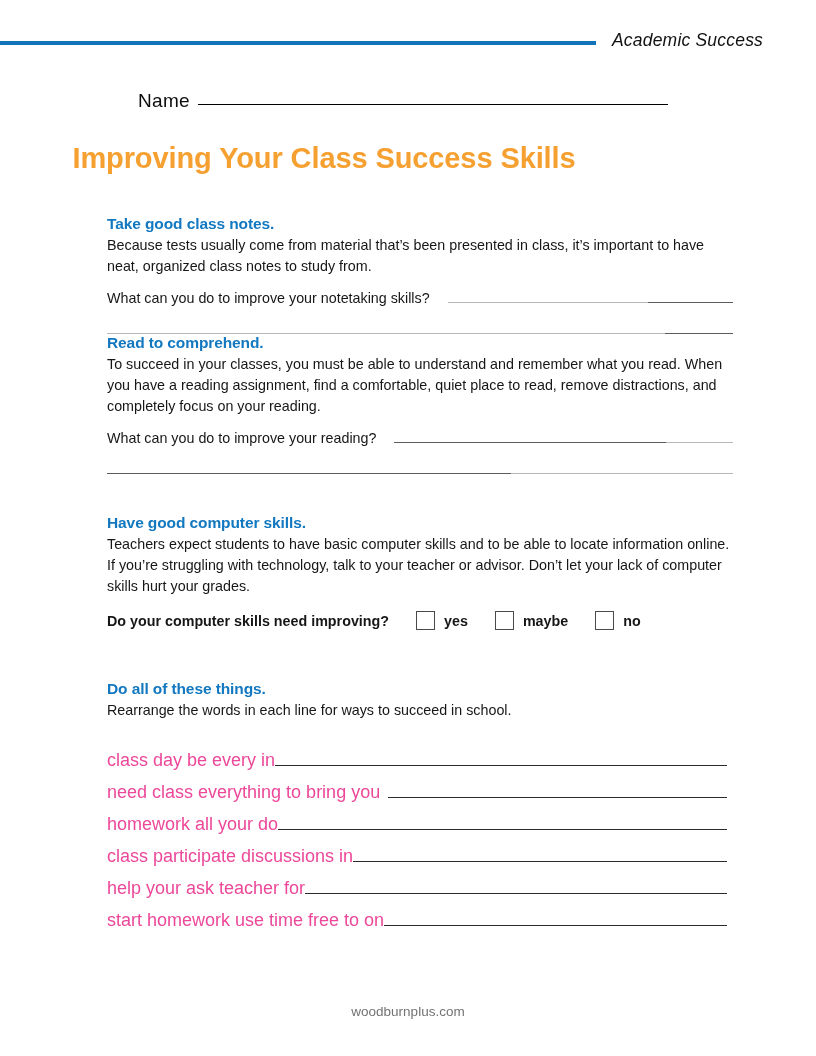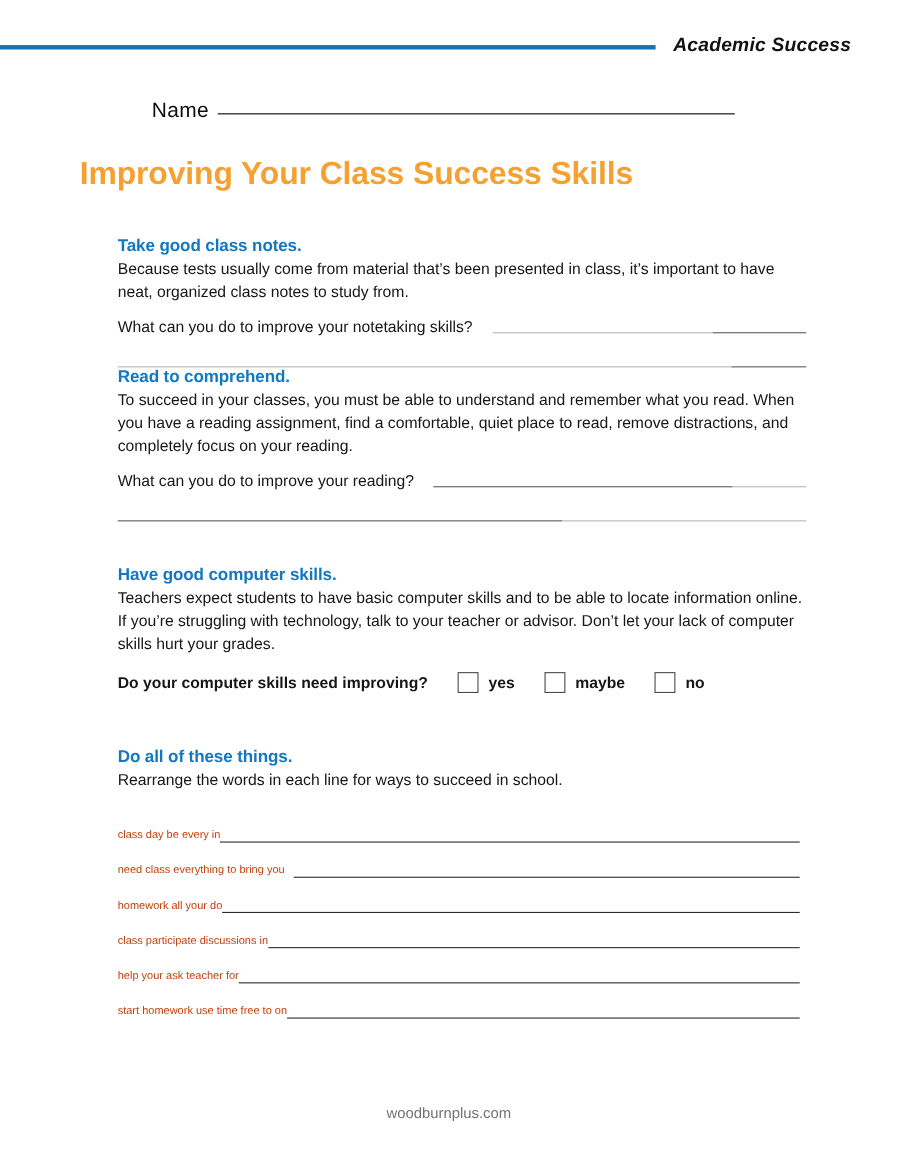--- a/index.html
+++ b/index.html
@@ -31,21 +31,21 @@
     width: 596px;
     height: 4px;
     background: #1273b8;
   }
   .header-title {
     position: absolute;
     left: 612px;
     top: 0px;
     font-family: "Liberation Sans", sans-serif;
     font-size: 17.5px;
-    font-weight: bold;
+    font-weight: normal;
     font-style: italic;
     letter-spacing: 0.2px;
     color: #111111;
     white-space: nowrap;
   }
 
   
   .name-row {
     position: absolute;
     left: 138px;
@@ -159,22 +159,22 @@
 
   
   .rearrange-list { margin-top: 16px; }
   .rearrange-row {
     display: flex;
     align-items: flex-end;
     height: 32px;
     width: 620px;
   }
   .rearrange-words {
-    font-size: 10px;
-    color: #c2410c;
+    font-size: 18px;
+    color: #ec4899;
     white-space: nowrap;
     line-height: 18px;
   }
   .rearrange-line {
     flex: 1;
     border-bottom: 1.3px solid #2b2b2b;
     height: 0;
     margin-bottom: 3px;
   }
 

